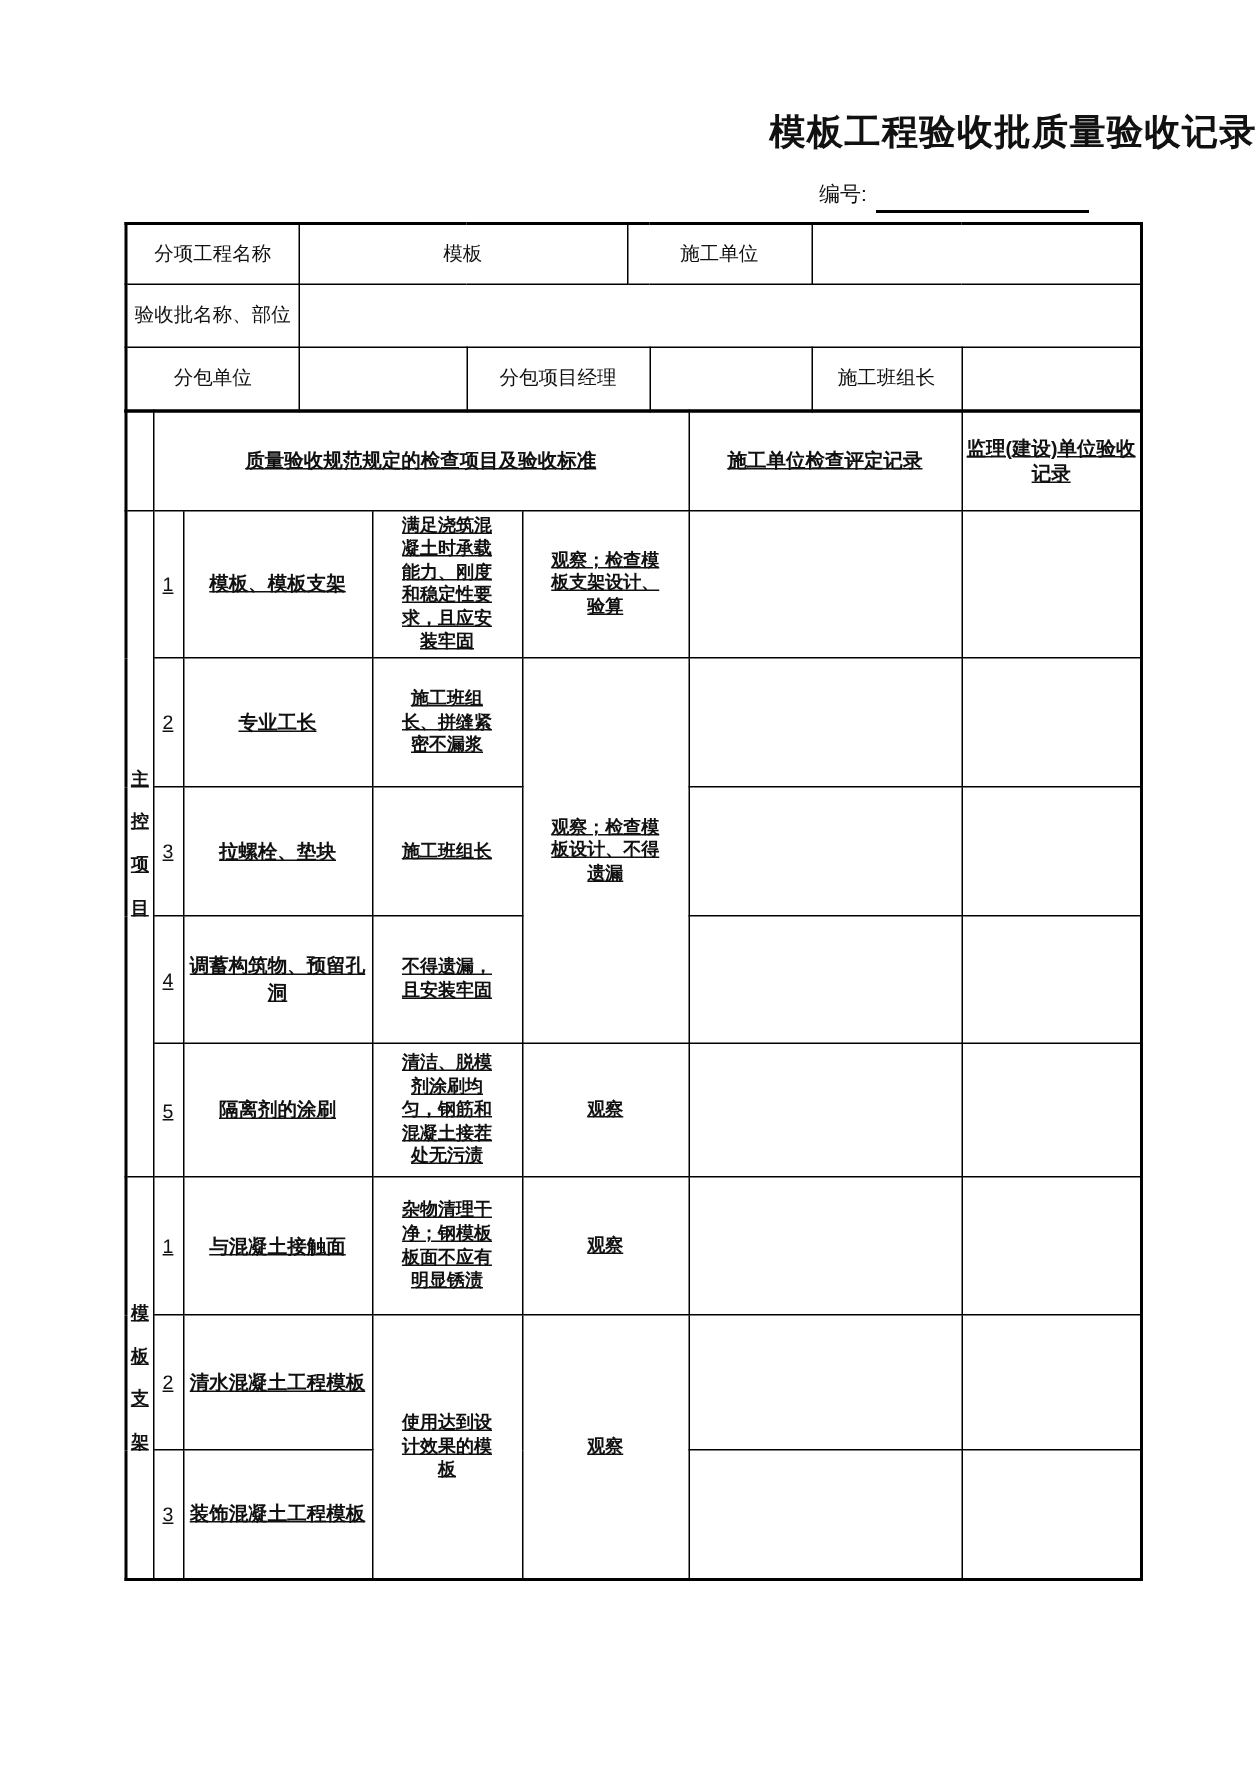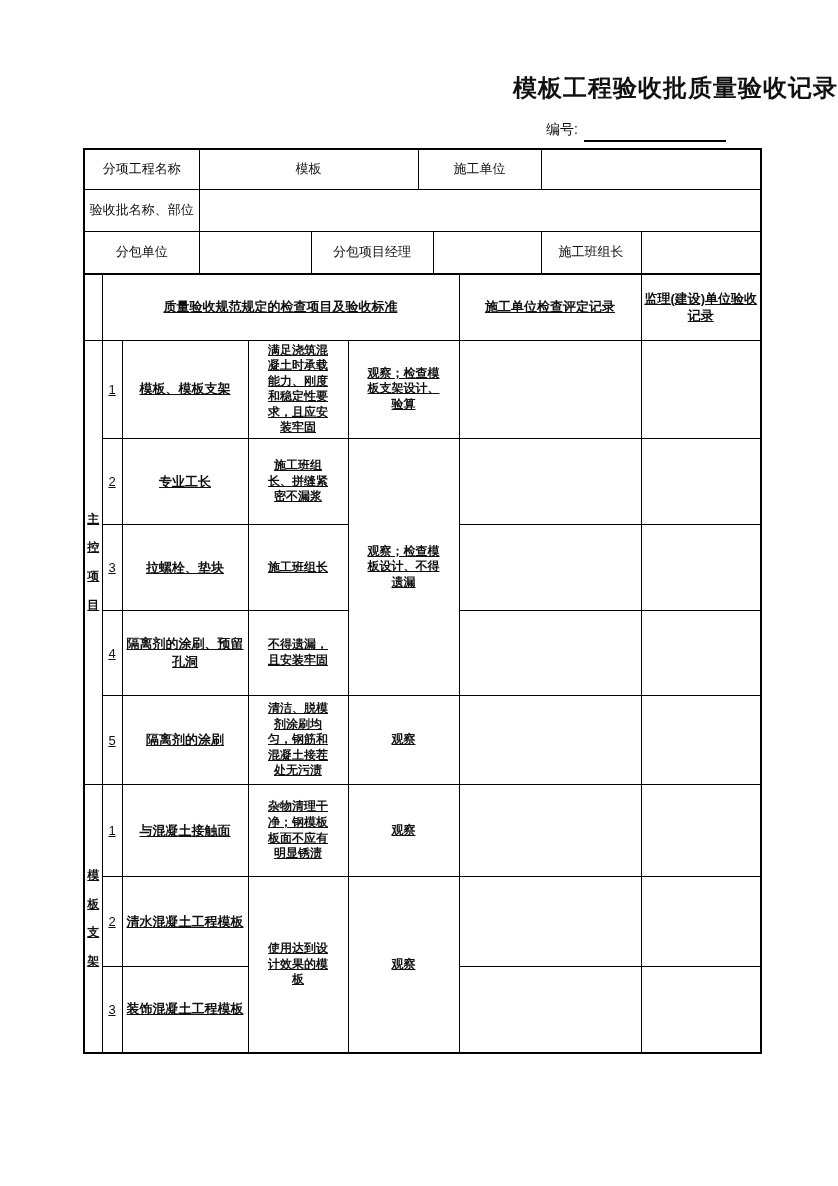--- a/index.html
+++ b/index.html
@@ -118,21 +118,21 @@
     </tr>
     <tr style="height:86px">
       <td class="num">3</td>
       <td>拉螺栓、垫块</td>
       <td class="std">施工班组长</td>
       <td></td>
       <td></td>
     </tr>
     <tr style="height:85px">
       <td class="num">4</td>
-      <td>隔离剂的涂刷、预留孔洞</td>
+      <td>调蓄构筑物、预留孔洞</td>
       <td class="std">不得遗漏，且安装牢固</td>
       <td></td>
       <td></td>
     </tr>
     <tr style="height:89px">
       <td class="num">5</td>
       <td>隔离剂的涂刷</td>
       <td class="std">清洁、脱模剂涂刷均匀，钢筋和混凝土接茬处无污渍</td>
       <td class="mth">观察</td>
       <td></td>

